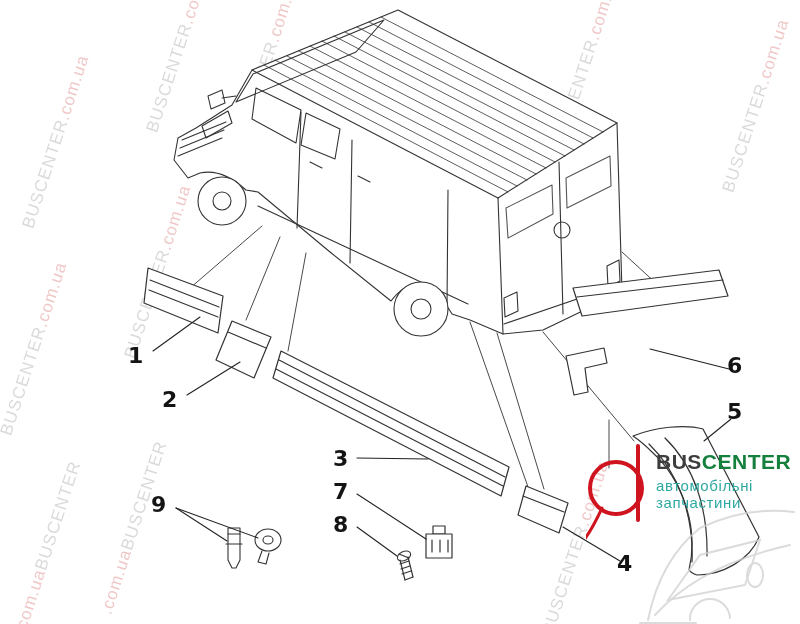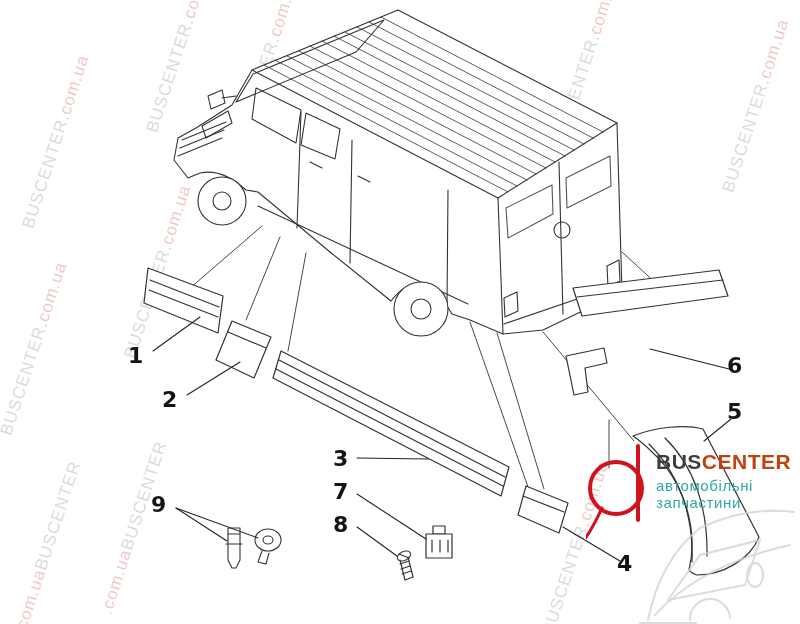--- a/index.html
+++ b/index.html
@@ -21,21 +21,21 @@
   .part-label{
     position:absolute;font-family:"DejaVu Sans",sans-serif;font-weight:bold;
     font-size:22px;color:#141414;line-height:1;
   }
   
   .logo{position:absolute;left:586px;top:436px;width:210px;height:110px;}
   .emblem-svg{position:absolute;left:0;top:0;}
   .logo-words{position:absolute;left:70px;top:14px;}
   .logo-brand{font-size:21px;font-weight:bold;letter-spacing:.5px;font-family:"Liberation Sans",sans-serif;}
   .logo-bus{color:#3d3d3d;margin-top:8px;}
-  .logo-center{color:#c2410c;}
+  .logo-center{color:#15803d;}
   .logo-tagline{margin-top:3px;font-size:15px;letter-spacing:.6px;color:#2fa8a2;}
   .sketch-svg{position:absolute;left:636px;top:492px;opacity:.75;}
 </style>
 </head>
 <body>
 
 <div class="canvas">
 
   <div>
     <div class="wm" style="left:28px;top:218px"><span class="wmb">BUSCENTER</span><span class="wmd">.com.ua</span></div>

